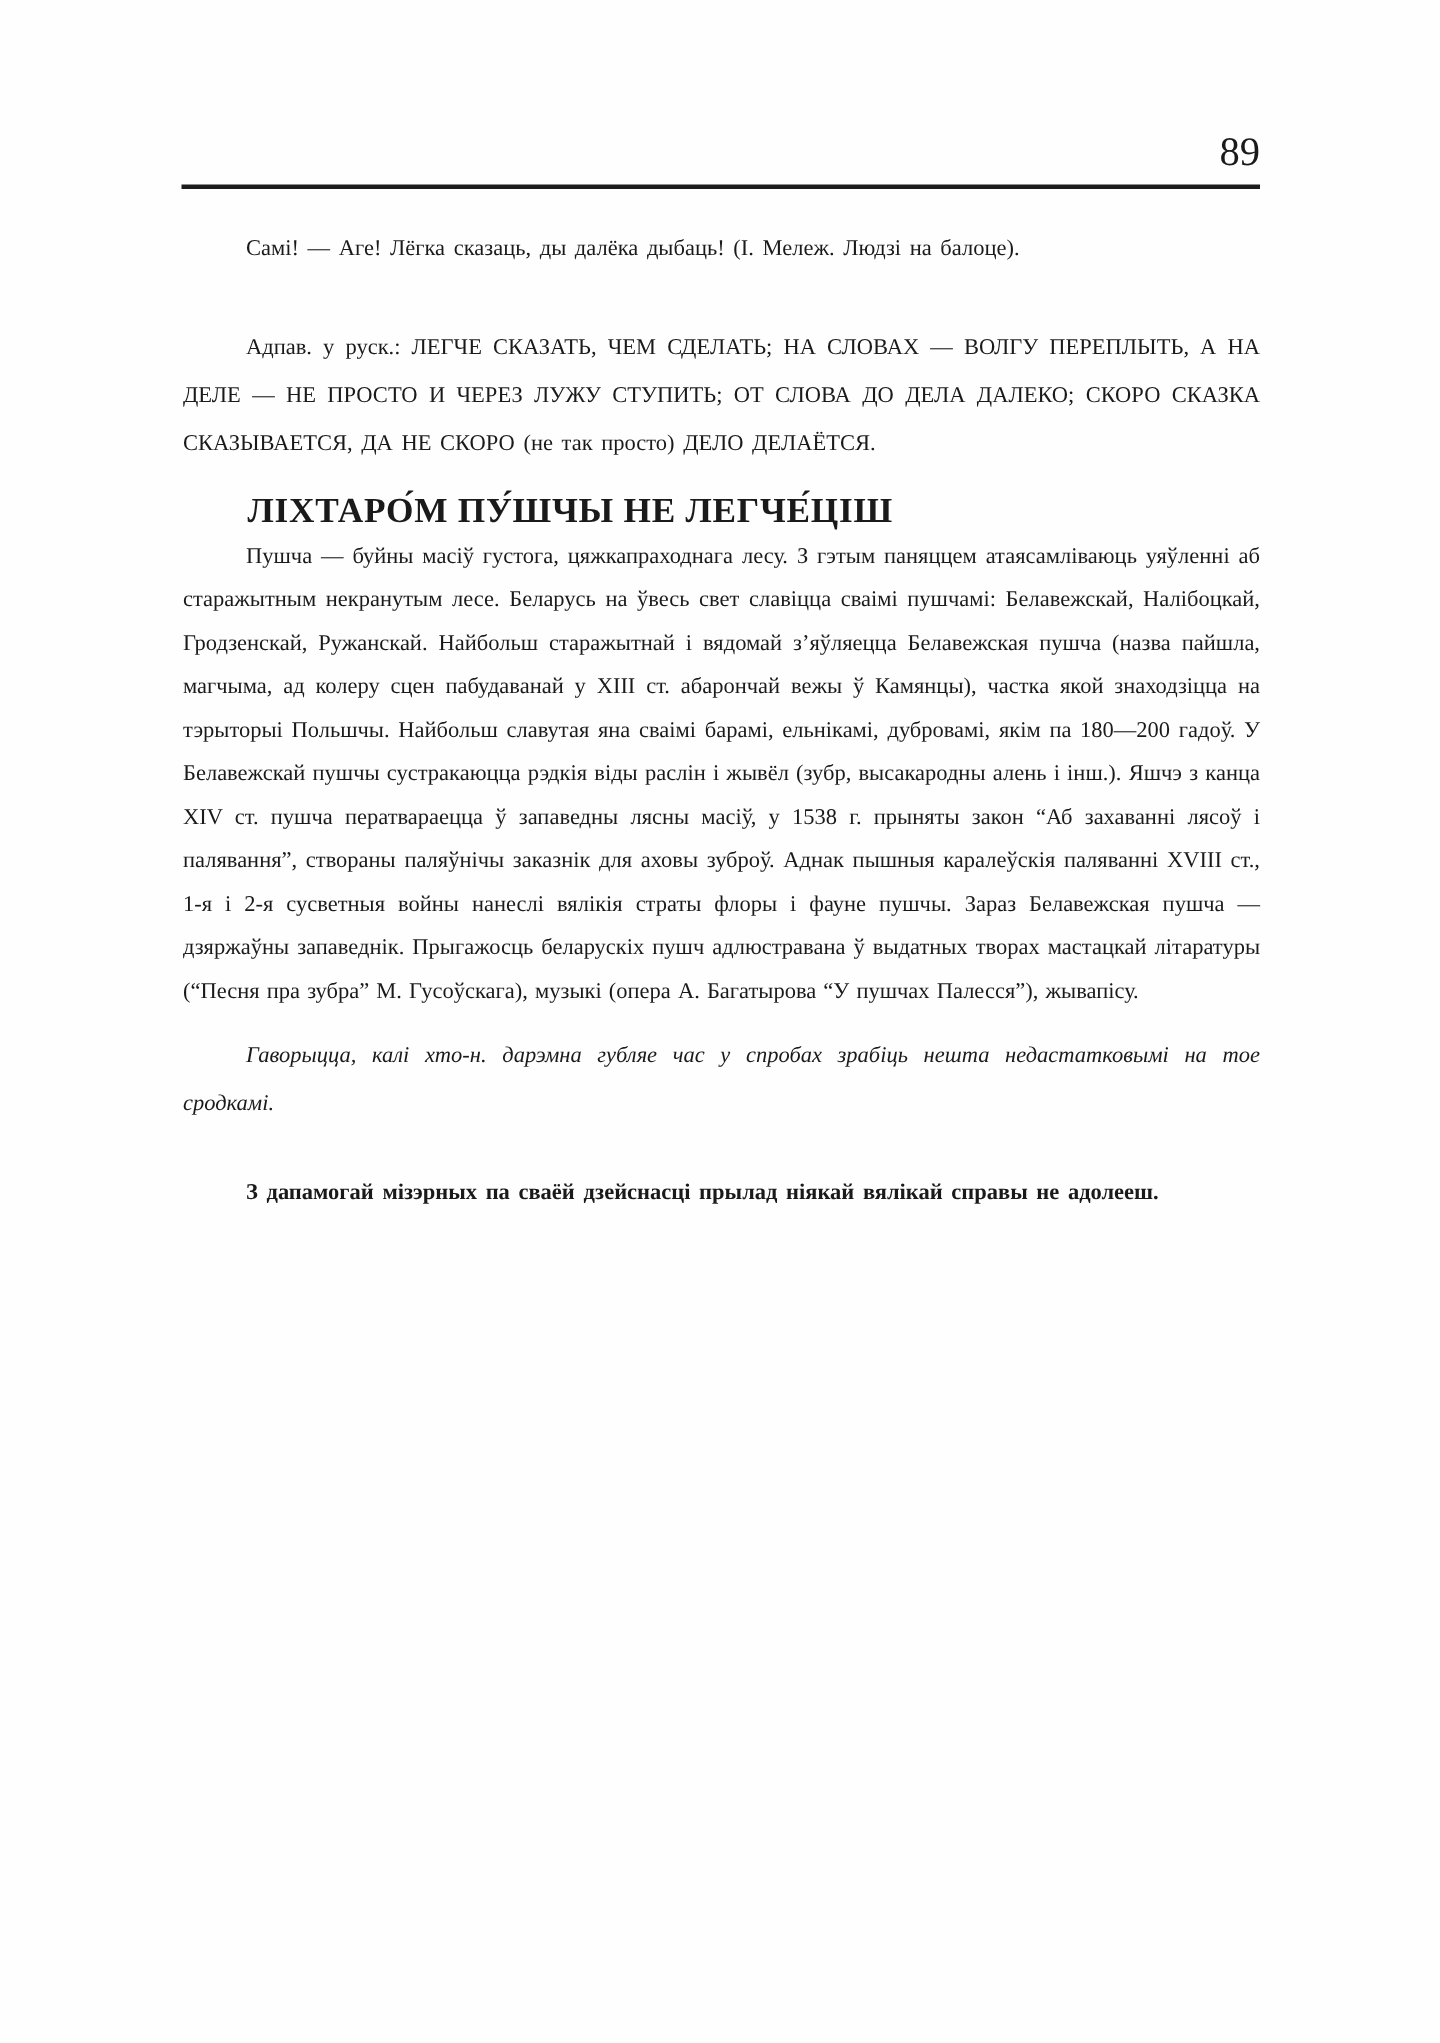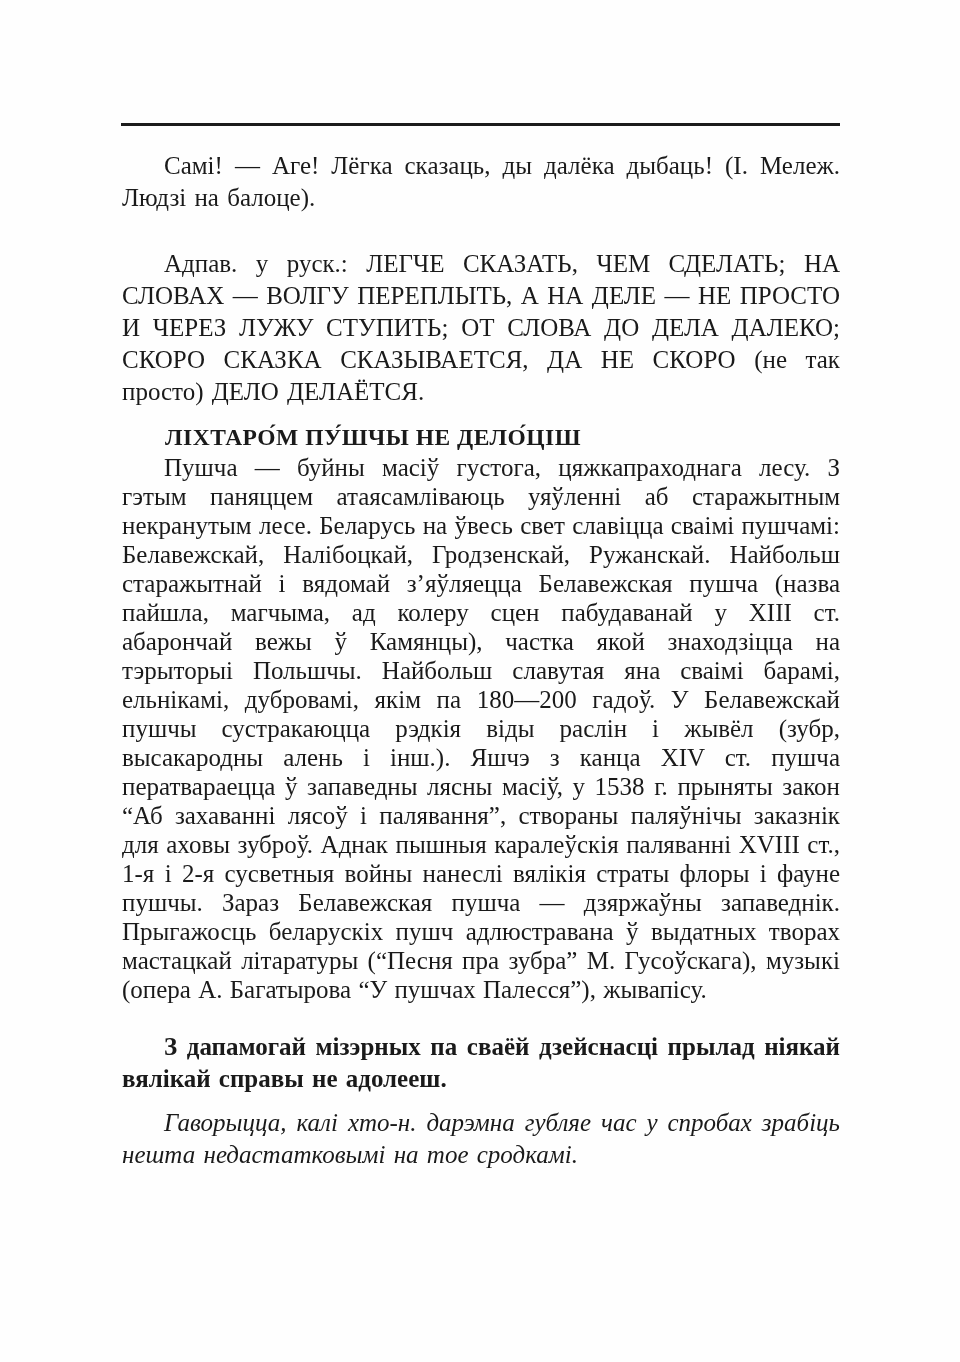--- a/index.html
+++ b/index.html
@@ -36,21 +36,21 @@
   .text-block {
     position: absolute;
     top: 150px;
     left: 122px;
     width: 718px;
   }
   .para {
     margin: 0;
     text-align: justify;
     text-indent: 42px;
-    font-size: 25px;
+    font-size: 15px;
     line-height: 32px;
     word-spacing: 2px;
   }
   .para-quote { }
   .para-caps {
     margin-top: 34px;
   }
   .para-ref { }
   .entry-heading {
     margin: 14px 0 0 43px;
@@ -71,33 +71,36 @@
   .para-italic {
     margin-top: 12px;
     font-style: italic;
   }
 </style>
 </head>
 <body>
 
 <div class="page">
 
+  <div class="page-header">
+    <span class="page-number">89</span>
+  </div>
 
   <div class="header-rule"></div>
 
   <main class="text-block">
 
     <p class="para para-quote">Самі! — Аге! Лёгка сказаць, ды далёка дыбаць! (І. Мележ. Людзі на балоце).</p>
 
     <p class="para para-caps">Адпав. у руск.: ЛЕГЧЕ СКАЗАТЬ, ЧЕМ СДЕЛАТЬ; НА СЛОВАХ — ВОЛГУ ПЕРЕПЛЫТЬ, А НА ДЕЛЕ — НЕ ПРОСТО И ЧЕРЕЗ ЛУЖУ СТУПИТЬ; ОТ СЛОВА ДО ДЕЛА ДАЛЕКО; СКОРО СКАЗКА СКАЗЫВАЕТСЯ, ДА НЕ СКОРО (не так просто) ДЕЛО ДЕЛАЁТСЯ.</p>
 
 
-    <h2 class="entry-heading">ЛІХТАРО́М ПУ́ШЧЫ НЕ ДЕЛО́ЦІШ</h2>
+    <h2 class="entry-heading">ЛІХТАРО́М ПУ́ШЧЫ НЕ ЛЕГЧЕ́ЦІШ</h2>
 
     <p class="para para-body">Пушча — буйны масіў густога, цяжкапраходнага лесу. З гэтым паняццем атаясамліваюць уяўленні аб старажытным некранутым лесе. Беларусь на ўвесь свет славіцца сваімі пушчамі: Белавежскай, Налібоцкай, Гродзенскай, Ружанскай. Найбольш старажытнай і вядомай з’яўляецца Белавежская пушча (назва пайшла, магчыма, ад колеру сцен пабудаванай у XIII ст. абарончай вежы ў Камянцы), частка якой знаходзіцца на тэрыторыі Польшчы. Найбольш славутая яна сваімі барамі, ельнікамі, дубровамі, якім па 180—200 гадоў. У Белавежскай пушчы сустракаюцца рэдкія віды раслін і жывёл (зубр, высакародны алень і інш.). Яшчэ з канца XIV ст. пушча ператвараецца ў запаведны лясны масіў, у 1538 г. прыняты закон “Аб захаванні лясоў і палявання”, створаны паляўнічы заказнік для аховы зуброў. Аднак пышныя каралеўскія паляванні XVIII ст., 1-я і 2-я сусветныя войны нанеслі вялікія страты флоры і фауне пушчы. Зараз Белавежская пушча — дзяржаўны запаведнік. Прыгажосць беларускіх пушч адлюстравана ў выдатных творах мастацкай літаратуры (“Песня пра зубра” М. Гусоўскага), музыкі (опера А. Багатырова “У пушчах Палесся”), жывапісу.</p>
 
+    <p class="para para-italic">Гаворыцца, калі хто-н. дарэмна губляе час у спробах зрабіць нешта недастатковымі на тое сродкамі.</p>
+
     <p class="para para-bold">З дапамогай мізэрных па сваёй дзейснасці прылад ніякай вялікай справы не адолееш.</p>
-
-    <p class="para para-italic">Гаворыцца, калі хто-н. дарэмна губляе час у спробах зрабіць нешта недастатковымі на тое сродкамі.</p>
 
   </main>
 
 </div>
 
 </body></html>

